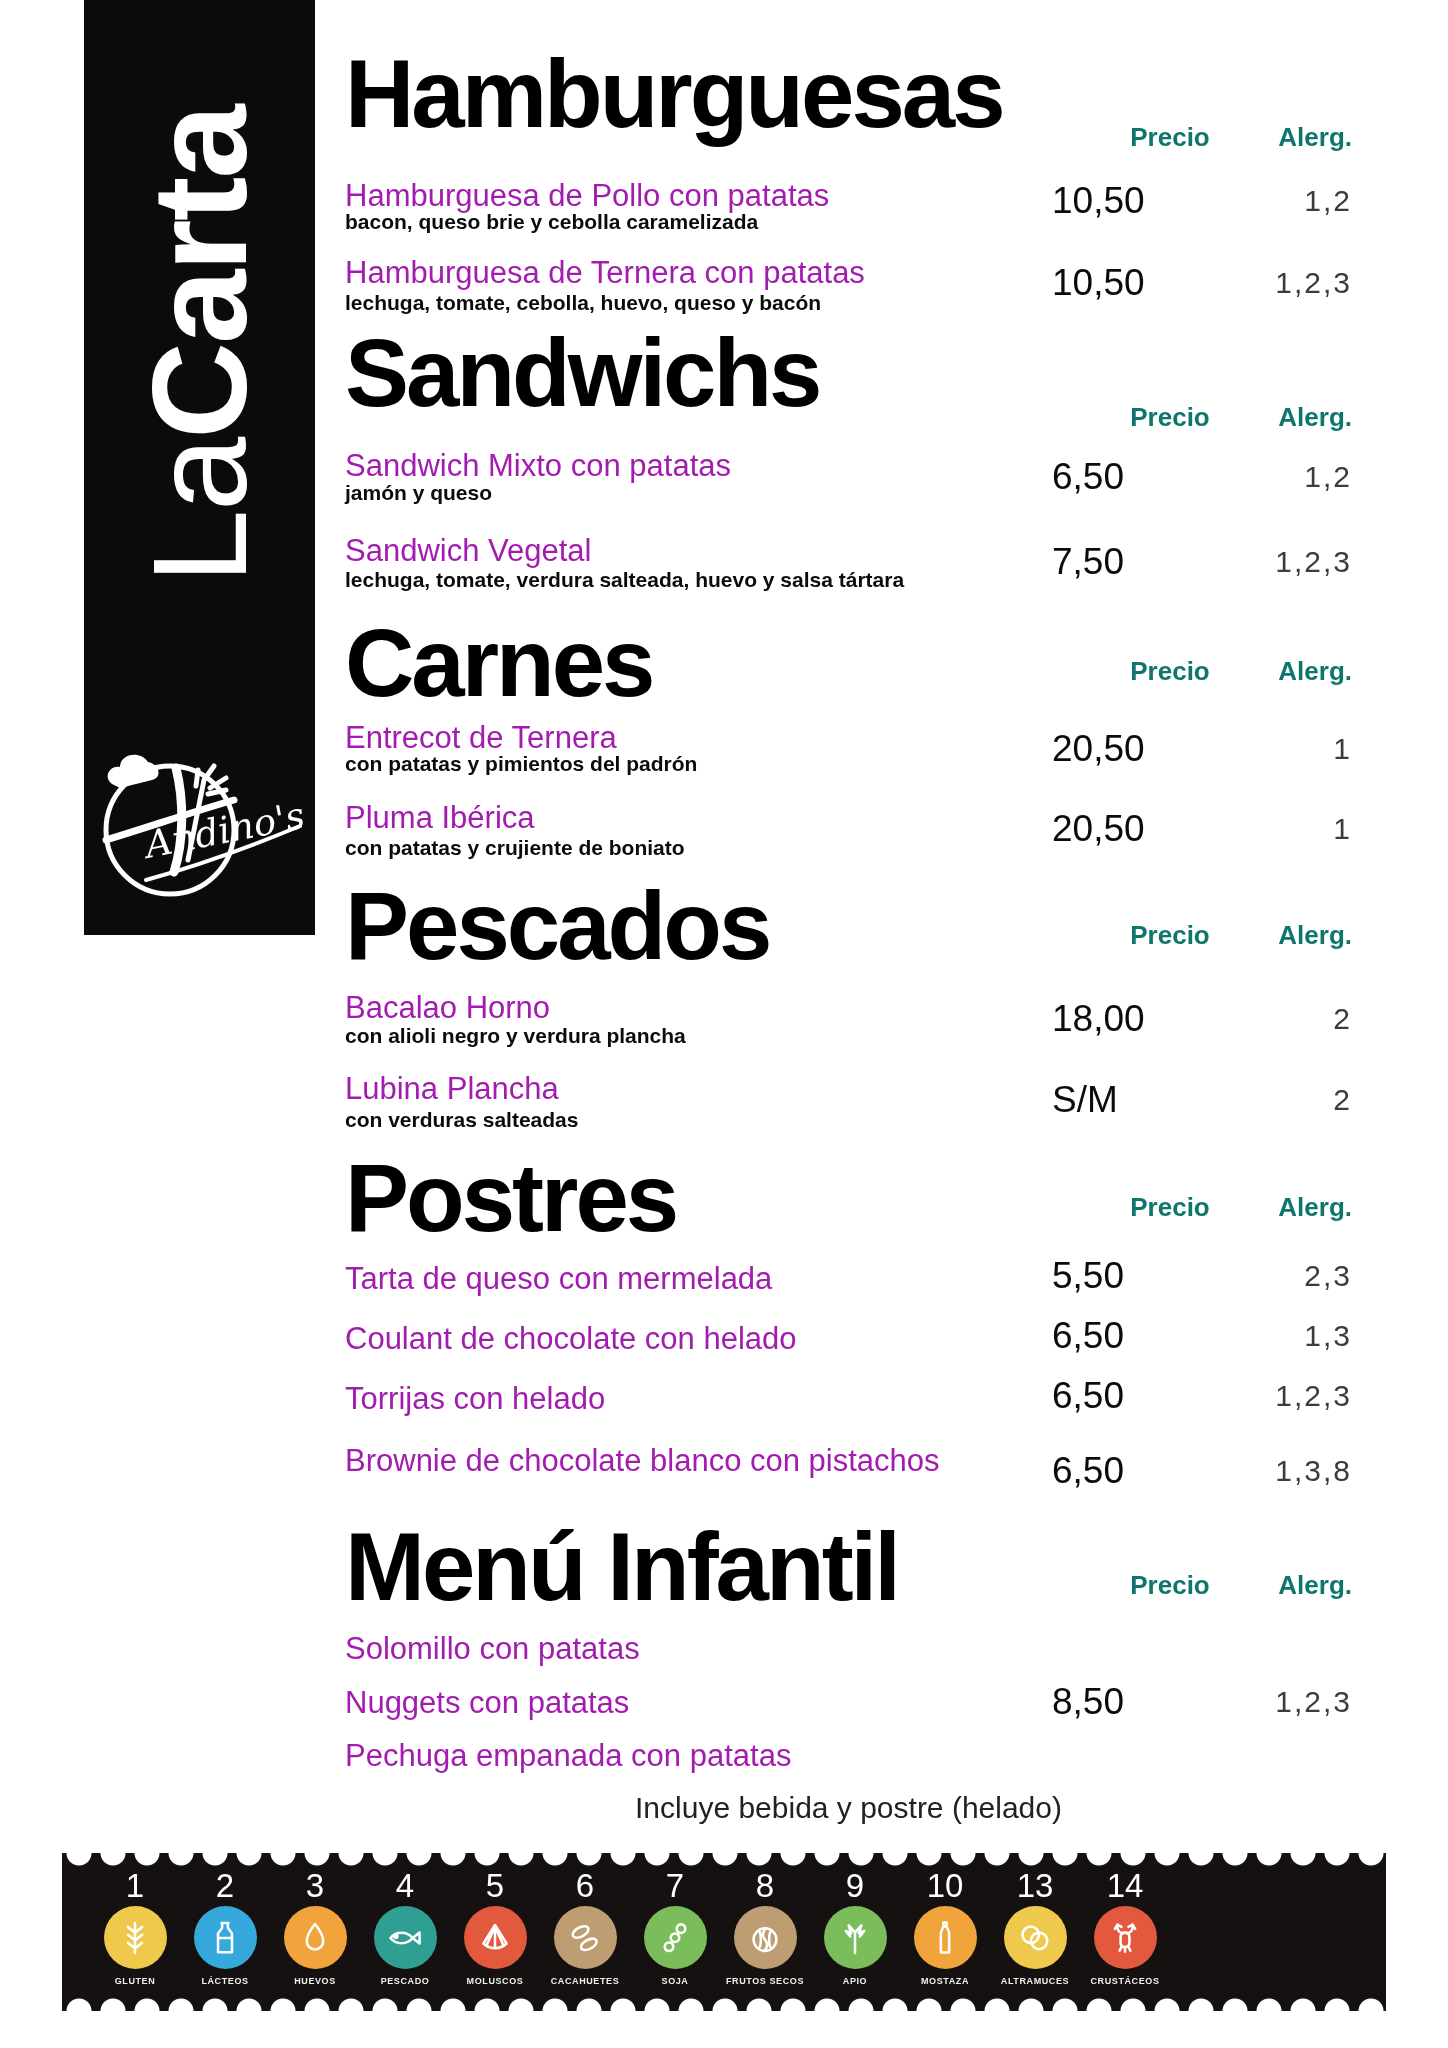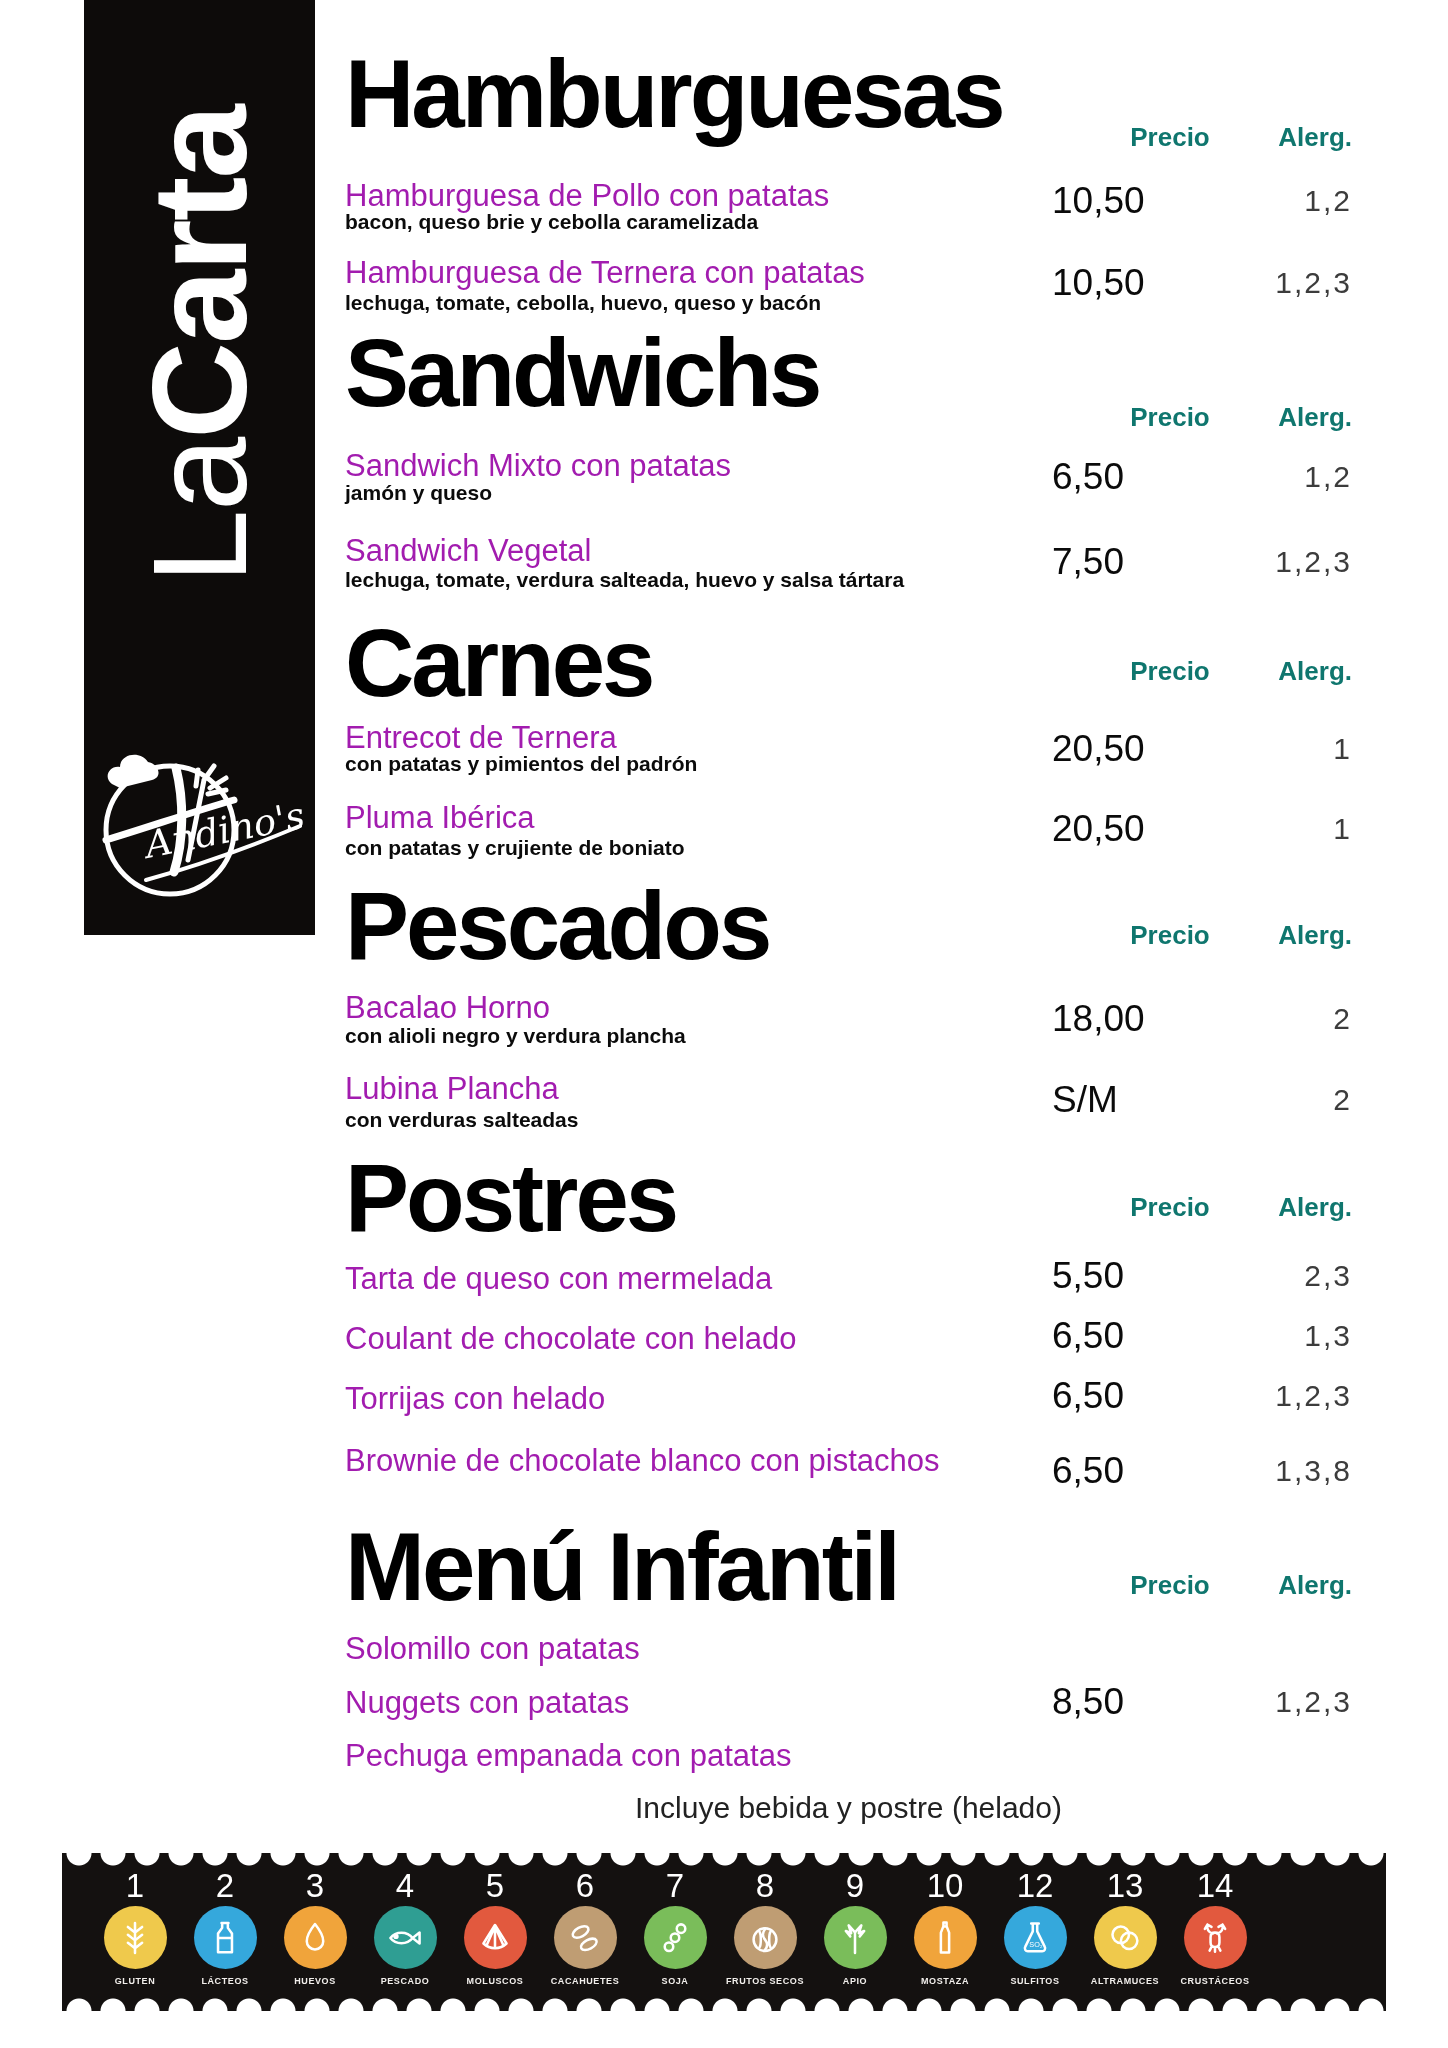--- a/index.html
+++ b/index.html
@@ -232,30 +232,20 @@
       <div class="legend-cell">
         <div class="legend-num">10</div>
         <div class="legend-circle" style="background: rgb(240, 164, 59);">
           <svg width="38" height="38" viewBox="0 0 24 24" fill="none" stroke="#fff" stroke-width="1.6" stroke-linecap="round" stroke-linejoin="round">
             <path d="M11 2.2h2v2.6h-2zM9.4 8.6l1.5-3.8h2.2l1.5 3.8V21.2H9.4V8.6Z"></path>
           </svg>
         </div>
         <div class="legend-label">MOSTAZA</div>
       </div>
       <div class="legend-cell">
-        <div class="legend-num">12</div>
-        <div class="legend-circle" style="background: rgb(53, 168, 220);">
-          <svg width="38" height="38" viewBox="0 0 24 24" fill="none" stroke="#fff" stroke-width="1.6" stroke-linecap="round" stroke-linejoin="round">
-            <path d="M9.6 2.8h4.8M10.6 2.8v5L5.8 17.6a1.9 1.9 0 0 0 1.7 2.8h9a1.9 1.9 0 0 0 1.7-2.8L13.4 7.8v-5"></path>
-            <text x="8.4" y="17.8" font-size="4.6" fill="#fff" stroke="none" font-family="Liberation Sans, sans-serif">SO₂</text>
-          </svg>
-        </div>
-        <div class="legend-label">SULFITOS</div>
-      </div>
-      <div class="legend-cell">
         <div class="legend-num">13</div>
         <div class="legend-circle" style="background: rgb(239, 201, 76);">
           <svg width="38" height="38" viewBox="0 0 24 24" fill="none" stroke="#fff" stroke-width="1.6" stroke-linecap="round" stroke-linejoin="round">
             <circle cx="9.3" cy="10" r="5.2"></circle>
             <circle cx="14.6" cy="13.8" r="5.2"></circle>
           </svg>
         </div>
         <div class="legend-label">ALTRAMUCES</div>
       </div>
       <div class="legend-cell">

